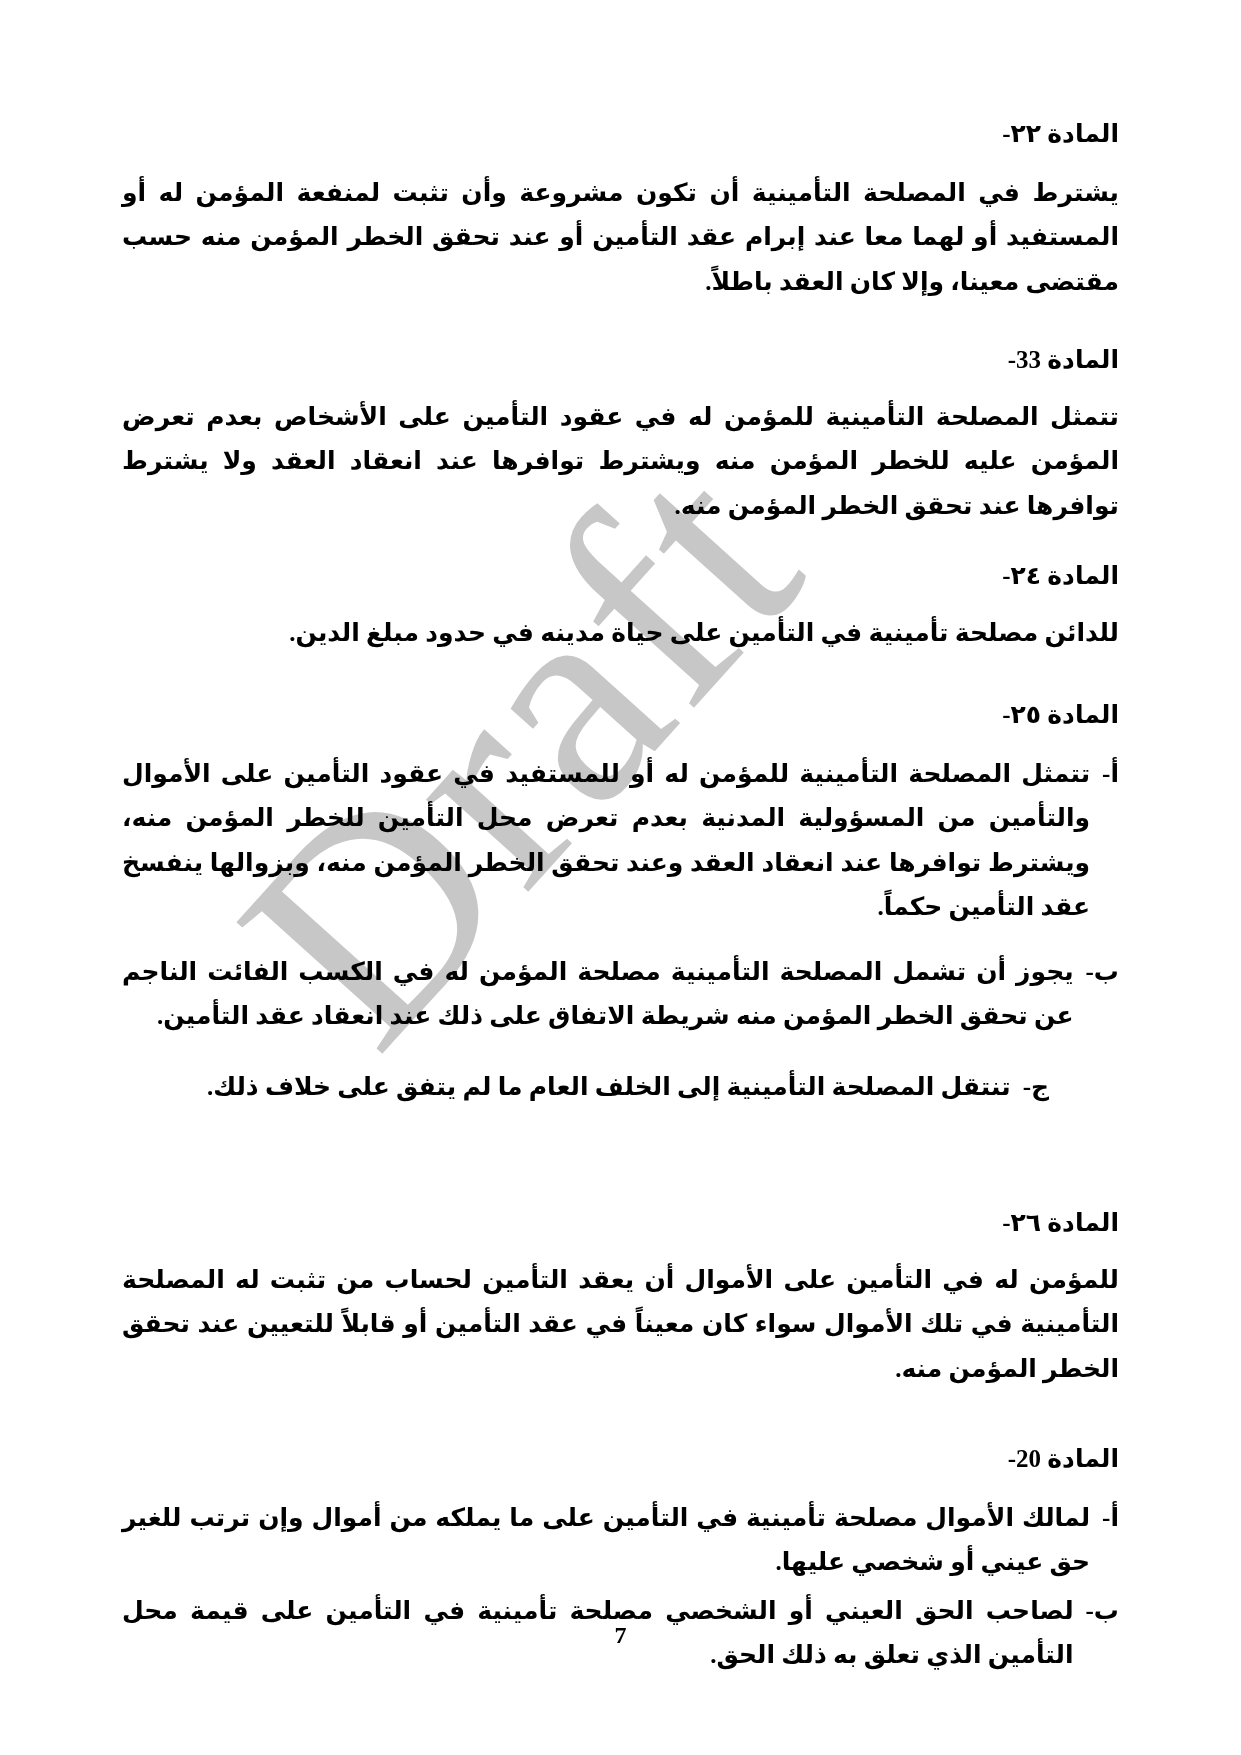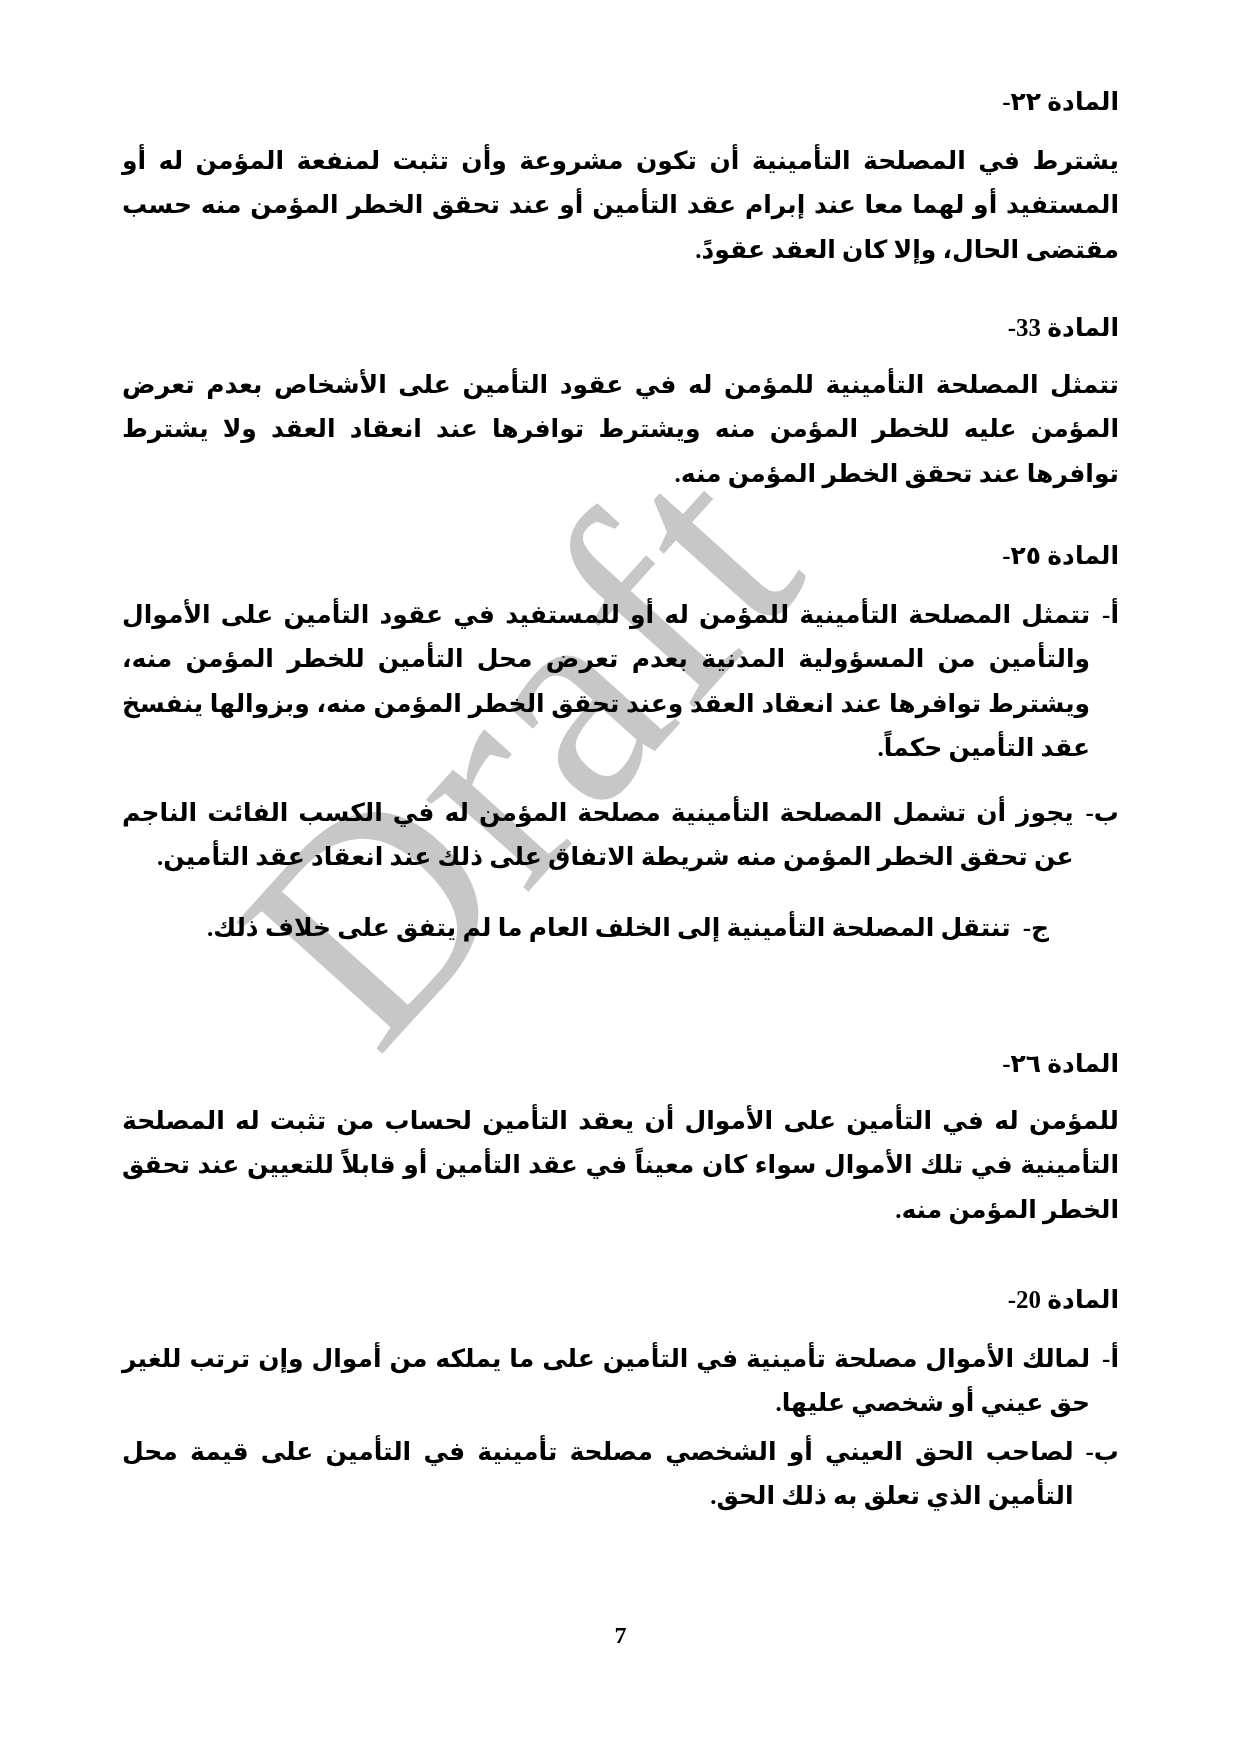--- a/index.html
+++ b/index.html
@@ -36,20 +36,21 @@
   }
 
   .content {
     position: relative;
     z-index: 1;
     direction: rtl;
     padding: 80px 122px 0 122px;
     font-size: 25px;
     font-weight: bold;
     line-height: 1.78;
+    margin-top: 32px;
   }
 
   .article-title {
     margin: 0;
     font-size: 25px;
     font-weight: bold;
     text-align: right;
   }
 
   .para {
@@ -96,28 +97,32 @@
 <body>
 
 <div>
 
   <div class="watermark">Draft</div>
 
   <div class="content">
 
     <section>
       <h2 class="article-title">المادة ٢٢-</h2>
-      <p class="para p-22">يشترط في المصلحة التأمينية أن تكون مشروعة وأن تثبت لمنفعة المؤمن له أو المستفيد أو لهما معا عند إبرام عقد التأمين أو عند تحقق الخطر المؤمن منه حسب مقتضى الحال، وإلا كان العقد عقودً.</p>
+      <p class="para p-22">يشترط في المصلحة التأمينية أن تكون مشروعة وأن تثبت لمنفعة المؤمن له أو المستفيد أو لهما معا عند إبرام عقد التأمين أو عند تحقق الخطر المؤمن منه حسب مقتضى معينا، وإلا كان العقد باطلاً.</p>
     </section>
 
     <section>
       <h2 class="article-title h-23">المادة 33-</h2>
       <p class="para p-23">تتمثل المصلحة التأمينية للمؤمن له في عقود التأمين على الأشخاص بعدم تعرض المؤمن عليه للخطر المؤمن منه ويشترط توافرها عند انعقاد العقد ولا يشترط توافرها عند تحقق الخطر المؤمن منه.</p>
     </section>
 
+    <section>
+      <h2 class="article-title h-24">المادة ٢٤-</h2>
+      <p class="para p-24">للدائن مصلحة تأمينية في التأمين على حياة مدينه في حدود مبلغ الدين.</p>
+    </section>
 
     <section>
       <h2 class="article-title h-25">المادة ٢٥-</h2>
 
       <div class="item i-25a">
         <span class="marker">أ-</span>
         <span class="text">تتمثل المصلحة التأمينية للمؤمن له أو للمستفيد في عقود التأمين على الأموال والتأمين من المسؤولية المدنية بعدم تعرض محل التأمين للخطر المؤمن منه، ويشترط توافرها عند انعقاد العقد وعند تحقق الخطر المؤمن منه، وبزوالها ينفسخ عقد التأمين حكماً.</span>
       </div>
 
       <div class="item i-25b">

